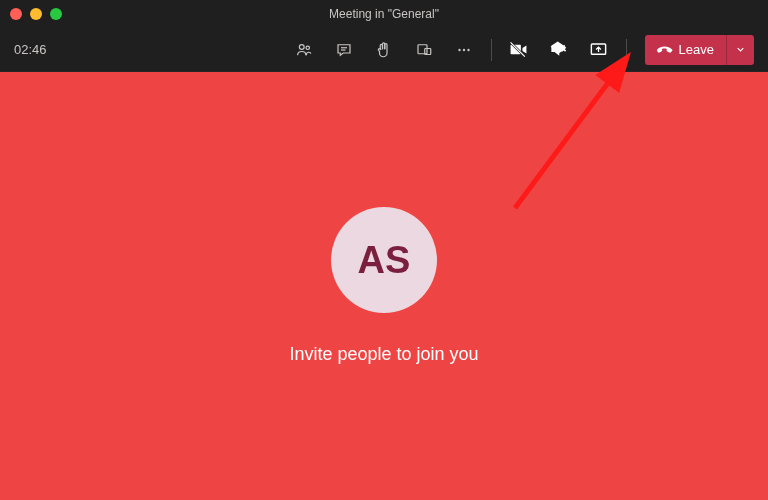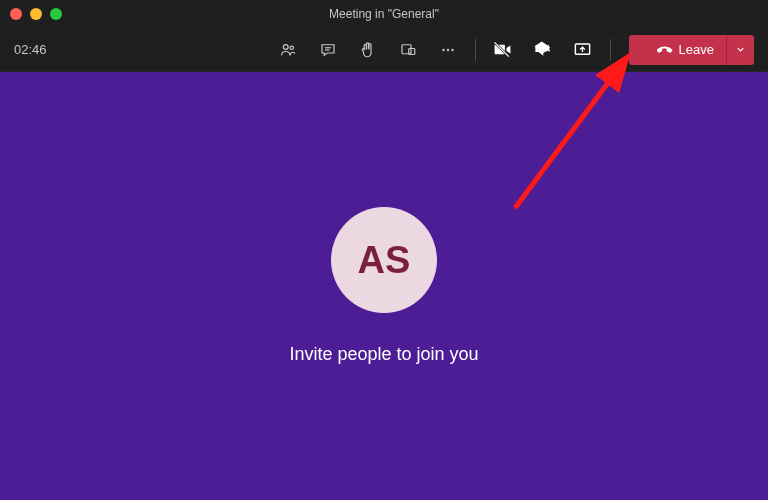--- a/index.html
+++ b/index.html
@@ -78,21 +78,20 @@
       margin: 0 2px;
     }
     .leave-btn {
       display: flex;
       align-items: stretch;
       background: #c4314b;
       border-radius: 3px;
       overflow: hidden;
       height: 30px;
       margin-left: 6px;
-      padding-left: 16px;
     }
     .leave-main {
       display: flex;
       align-items: center;
       gap: 6px;
       padding: 0 12px;
       color: #fff;
       font-size: 13px;
       font-weight: 500;
       cursor: pointer;
@@ -101,21 +100,21 @@
       display: flex;
       align-items: center;
       justify-content: center;
       padding: 0 8px;
       border-left: 1px solid rgba(0,0,0,0.2);
       color: #fff;
       cursor: pointer;
     }
     .content {
       flex: 1;
-      background: #4c1d95;
+      background: #ef4444;
       display: flex;
       flex-direction: column;
       align-items: center;
       justify-content: center;
       gap: 31px;
     }
     .avatar {
       width: 106px;
       height: 106px;
       border-radius: 50%;

